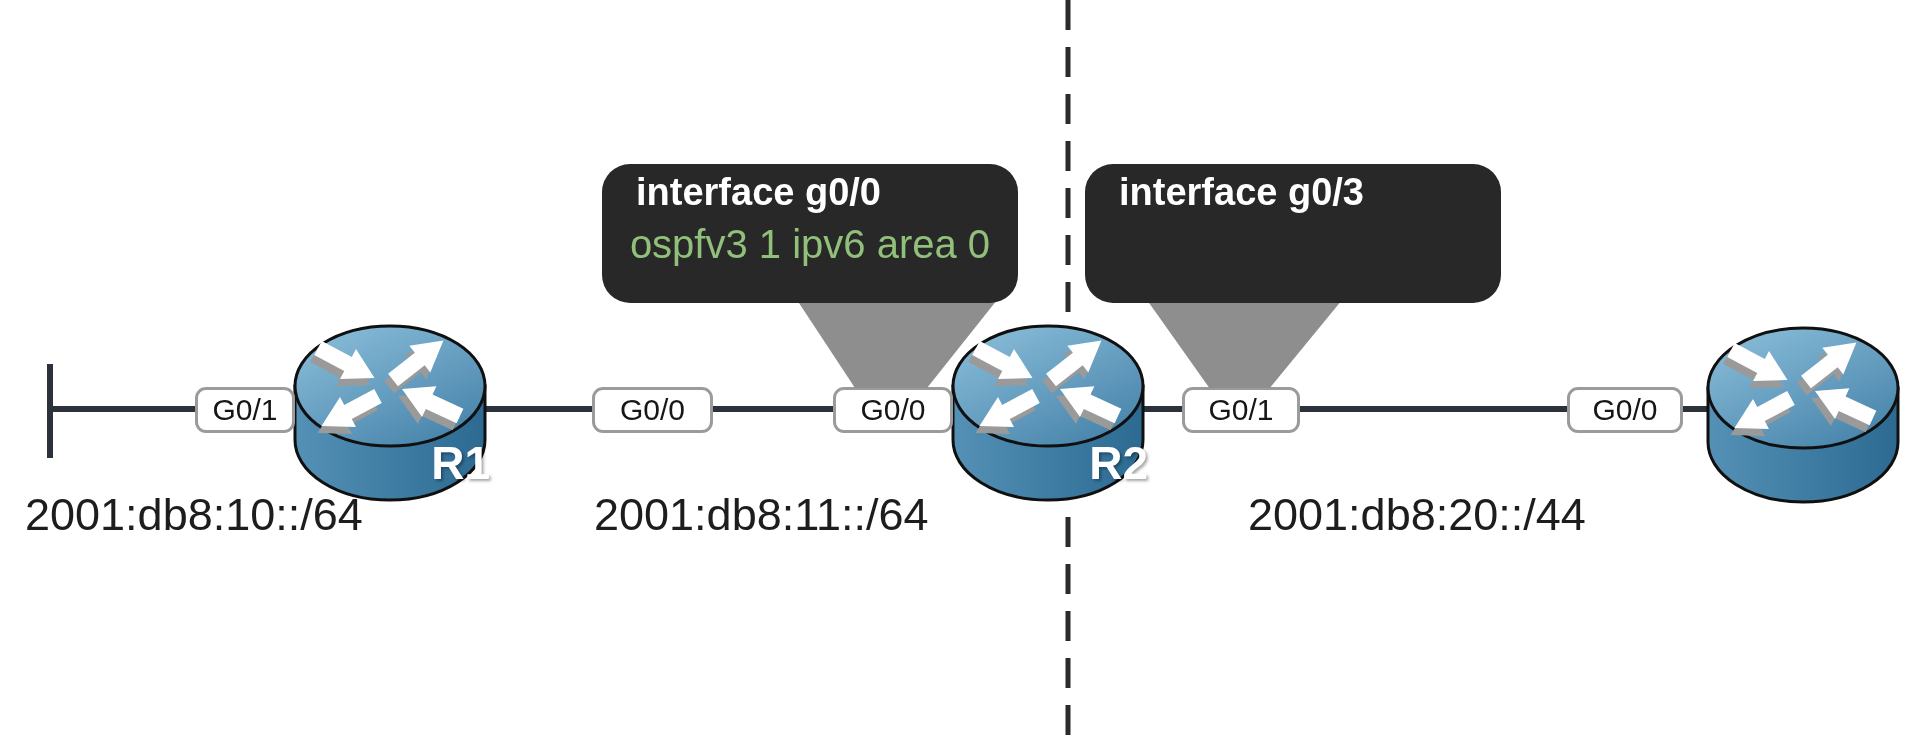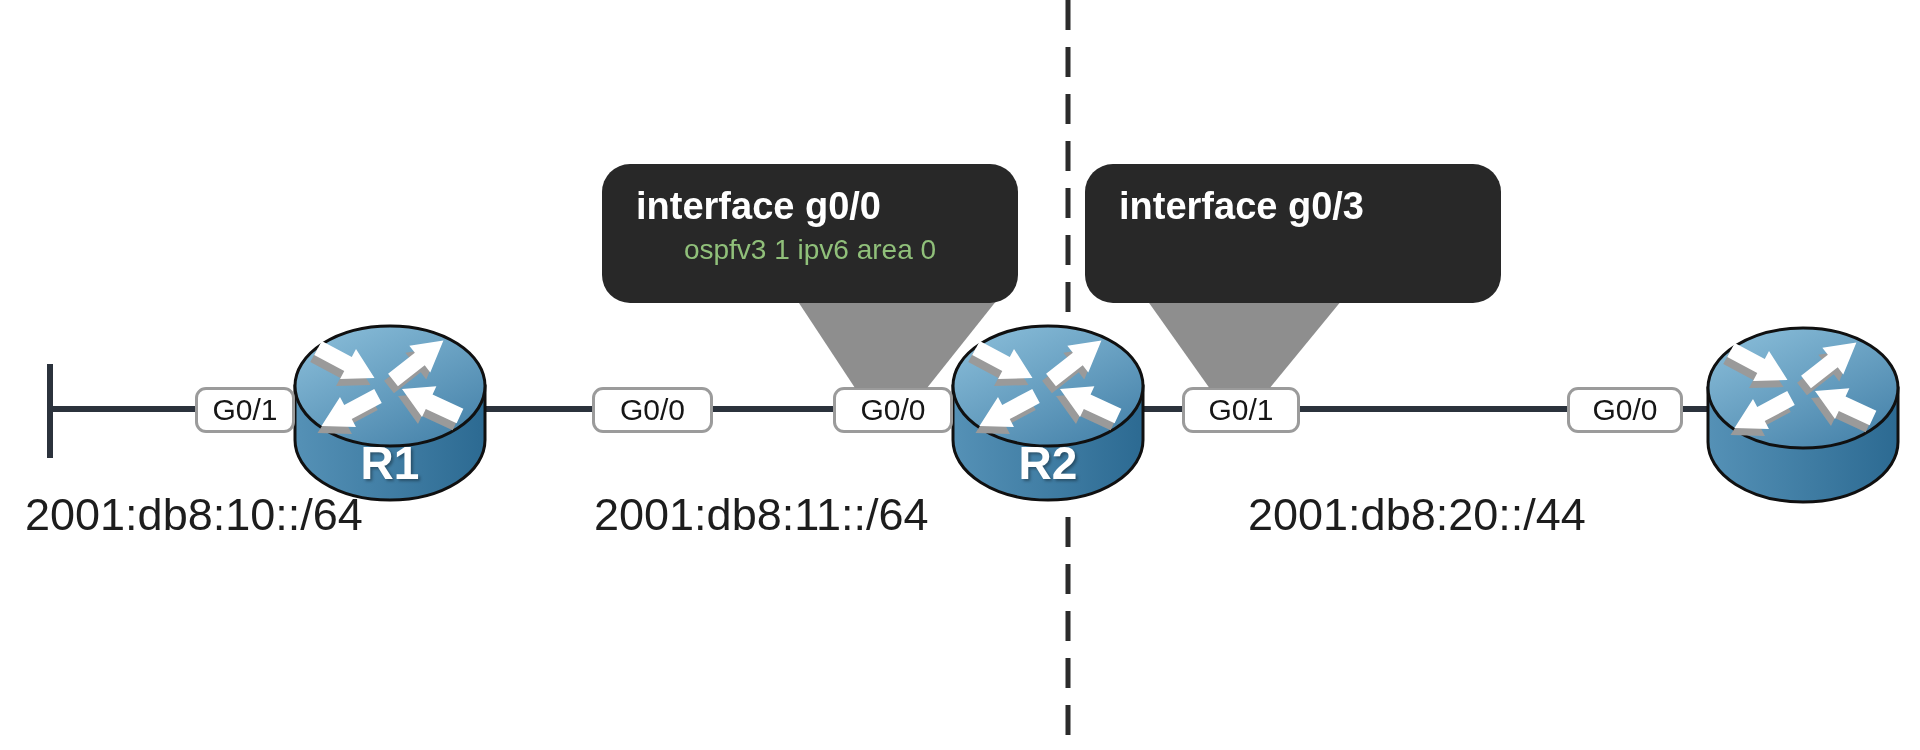--- a/index.html
+++ b/index.html
@@ -11,40 +11,40 @@
       font-family: "Liberation Sans", sans-serif;
       overflow: hidden;
     }
     .divider-svg { position: absolute; left: 0; top: 0; z-index: 1; }
     .hline { position: absolute; top: 406px; height: 6px; background: #2b323c; z-index: 2; }
     .endpoint { position: absolute; width: 6px; background: #2b323c; z-index: 2; }
     .router { position: absolute; width: 200px; height: 185px; z-index: 3; }
     .router svg { width: 100%; height: 100%; display: block; }
     .router-name {
       position: absolute; left: 0; top: 118px; width: 100%;
-      text-align: center; font-weight: bold; font-size: 46px; color: #ffffff;
+      text-align: right; font-weight: bold; font-size: 46px; color: #ffffff;
       text-shadow: 2px 2px 3px rgba(0,0,0,0.35); z-index: 4;
       letter-spacing: 0px;
     }
     .pill {
       position: absolute; top: 387px; height: 46px; box-sizing: border-box;
       background: #ffffff; border: 3px solid #9b9b9b; border-radius: 11px;
       display: flex; align-items: center; justify-content: center;
       font-size: 30px; color: #161616; z-index: 5;
     }
     .pointer { position: absolute; top: 300px; height: 88px; background: #8e8e8e; z-index: 6; }
     .callout {
       position: absolute; top: 164px; width: 416px; height: 139px; box-sizing: border-box;
-      background: #282828; border-radius: 28px; z-index: 7; padding-top: 21px;
+      background: #282828; border-radius: 28px; z-index: 7; padding-top: 7px;
     }
     .callout-title {
       padding-left: 34px; font-size: 38px; font-weight: bold; color: #ffffff; line-height: 1.15;
     }
     .callout-cmd {
-      text-align: center; font-size: 28px; color: #90c07a; line-height: 1.35; margin-top: 2px;
+      text-align: center; font-size: 40px; color: #90c07a; line-height: 1.35; margin-top: 2px;
     }
     .addr {
       position: absolute; top: 489px; font-size: 45px; color: #1d1d1d; z-index: 2;
       white-space: nowrap;
     }
   </style>
 </head>
 <body>
 
 <div id="stage">

